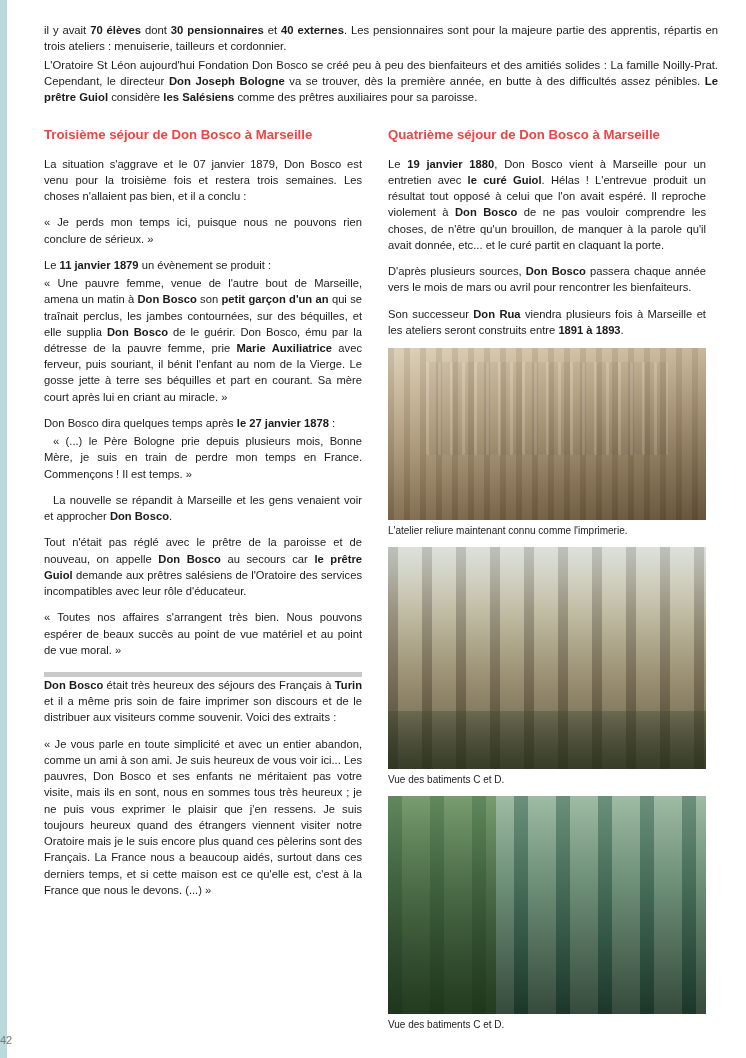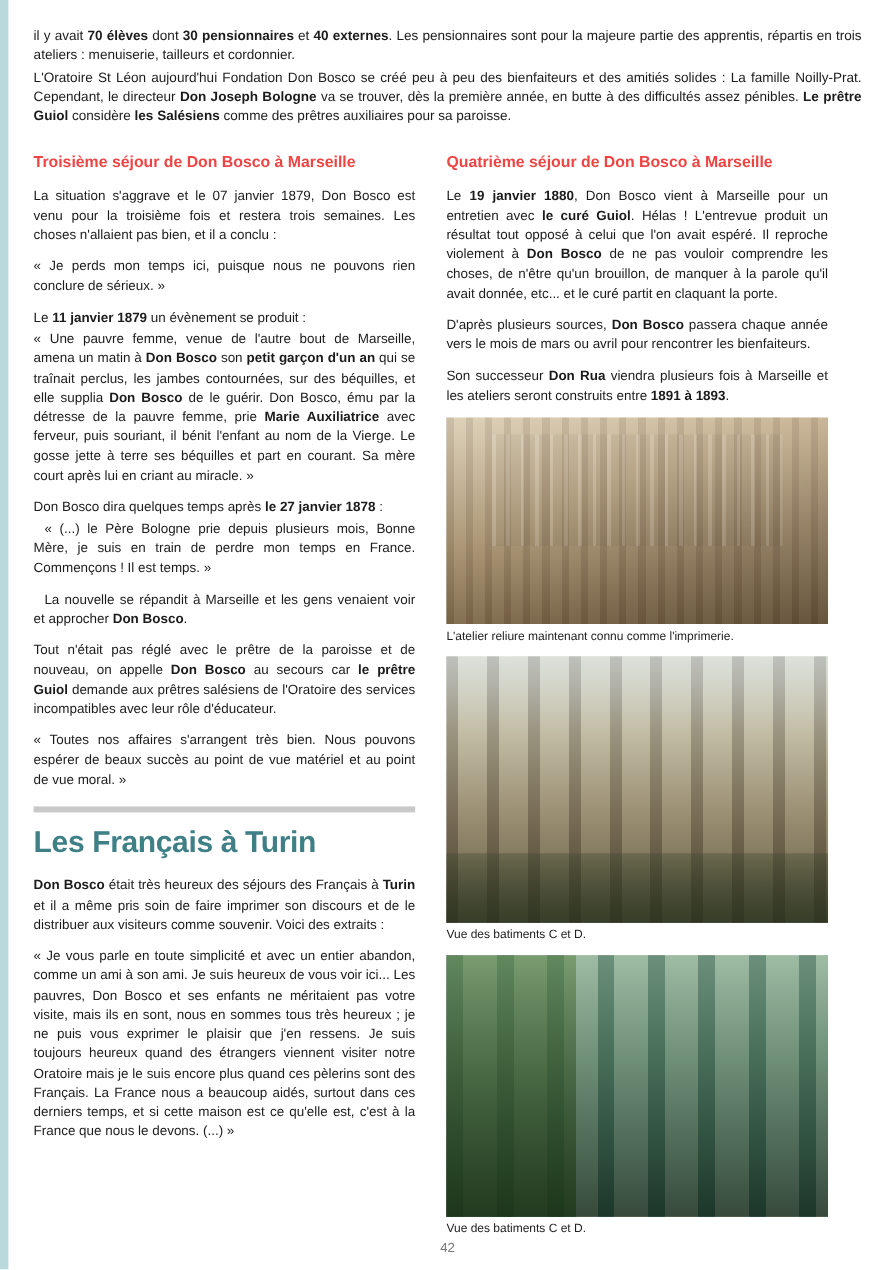--- a/index.html
+++ b/index.html
@@ -13,21 +13,21 @@
     font-family: "Liberation Sans", sans-serif;
     color: #1b1b1b;
     position: relative;
     overflow: hidden;
   }
   .page {
     position: relative;
     width: 746px;
     height: 1058px;
     box-sizing: border-box;
-    padding: 22px 28px 0 28px;
+    padding: 22px 28px 0 44px;
   }
   .left-rule {
     position: absolute;
     left: 0;
     top: 0;
     width: 7px;
     height: 1058px;
     background: #b9d9dd;
   }
   
@@ -103,21 +103,20 @@
     letter-spacing: -0.3px;
     margin: 12px 0 14px 0;
     line-height: 1.1;
   }
   
   .footer {
     position: absolute;
     left: 0;
     bottom: 12px;
     width: 746px;
-    text-align: center;
     font-size: 11px;
     color: #777;
   }
   
   .img-interior {
     background:
       linear-gradient(180deg, rgba(255,255,255,0.25), rgba(0,0,0,0.18)),
       repeating-linear-gradient(90deg, rgba(120,96,70,0.30) 0px, rgba(120,96,70,0.30) 6px, rgba(190,170,140,0.20) 6px, rgba(190,170,140,0.20) 16px),
       linear-gradient(160deg, #d8c9a8 0%, #b99f74 38%, #8d7450 70%, #6b573a 100%);
     position: relative;
@@ -186,21 +185,20 @@
       <p class="indent">« (...) le Père Bologne prie depuis plusieurs mois, Bonne Mère, je suis en train de perdre mon temps en France. Commençons ! Il est temps. »</p>
 
       <p class="indent"><span>La nouvelle se répandit à Marseille et les gens venaient voir et approcher </span><b>Don Bosco</b><span>.</span></p>
 
 
       <p><span>Tout n'était pas réglé avec le prêtre de la paroisse et de nouveau, on appelle </span><b>Don Bosco</b><span> au secours car </span><b>le prêtre Guiol</b><span> demande aux prêtres salésiens de l'Oratoire des services incompatibles avec leur rôle d'éducateur.</span></p>
 
       <p>« Toutes nos affaires s'arrangent très bien. Nous pouvons espérer de beaux succès au point de vue matériel  et au point de vue moral. »</p>
 
       <div class="divider"></div>
-      <div class="big-title">Les Français à Turin</div>
 
       <p><b>Don Bosco</b><span> était très heureux des séjours des Français à </span><b>Turin</b><span> et il a même pris soin de faire imprimer son discours et de le distribuer aux visiteurs comme souvenir. Voici des extraits :</span></p>
 
       <p>« Je vous parle en toute simplicité et avec un entier abandon, comme un ami à son ami. Je suis heureux de vous voir ici... Les pauvres, Don Bosco et ses enfants ne méritaient pas votre visite, mais ils en sont, nous en sommes tous très heureux ; je ne puis vous exprimer le plaisir que j'en ressens. Je suis toujours heureux quand des étrangers viennent visiter notre Oratoire mais je le suis encore plus quand ces pèlerins sont des Français. La France nous a beaucoup aidés, surtout dans ces derniers temps, et si cette maison est ce qu'elle est, c'est à la France que nous le devons. (...) »</p>
 
     </div>
 
     <div class="col">
       <div class="col-head">Quatrième séjour de Don Bosco à Marseille</div>
 

